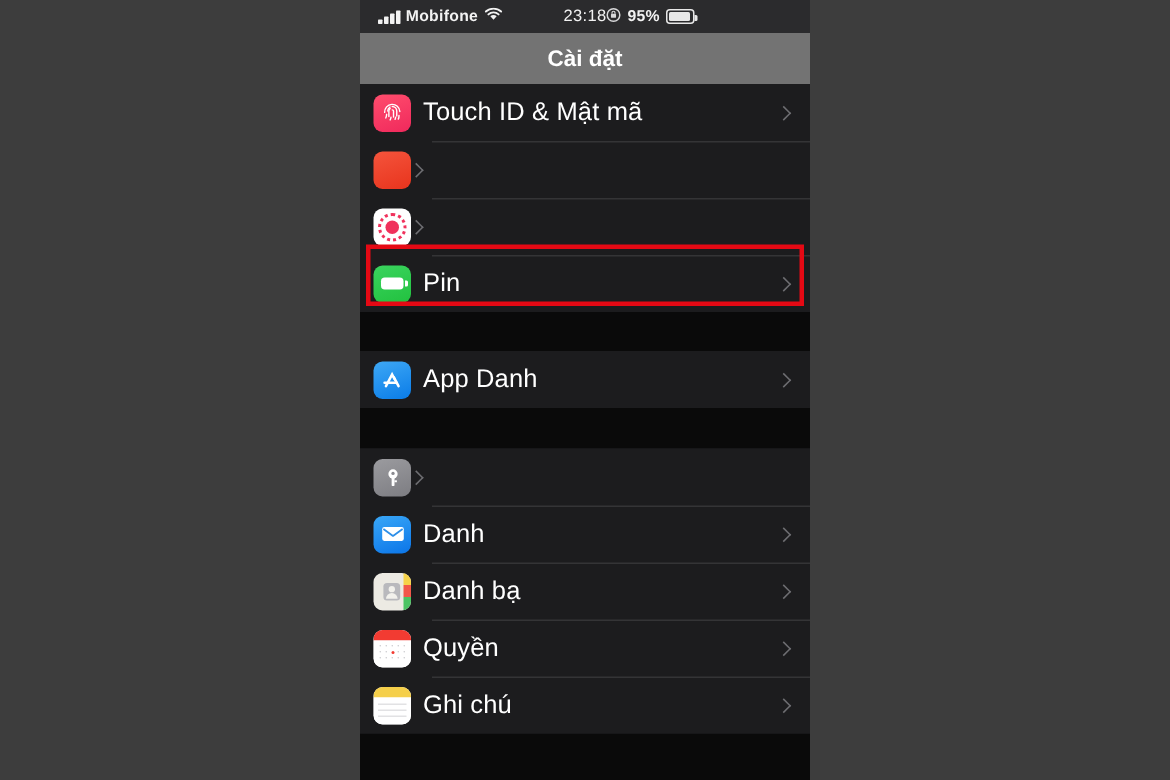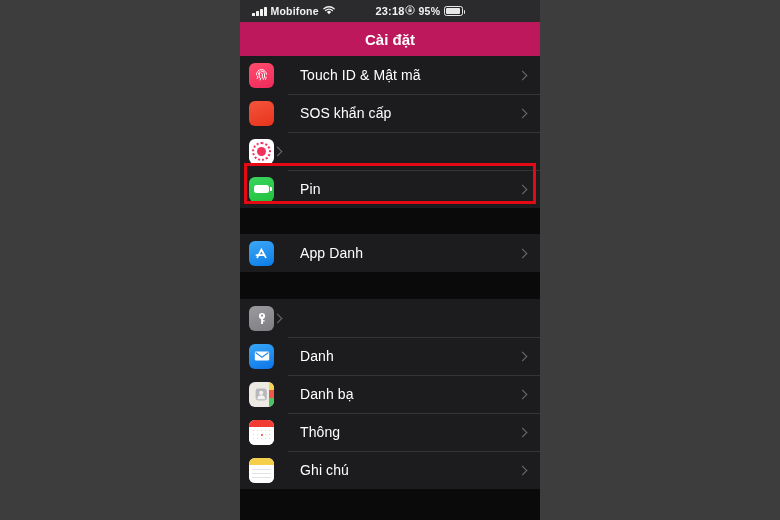--- a/index.html
+++ b/index.html
@@ -26,21 +26,21 @@
   .statusbar {
     height:22px;
     display:flex; align-items:center;
     padding:0 12px;
     color:#f2f2f2;
     font-size:10.5px;
     letter-spacing:.2px;
     background:#2b2b2d;
   }
   .sb-left  { display:flex; align-items:center; gap:4px; flex:1; }
-  .sb-mid   { flex:0 0 auto; font-weight:700; font-size:11px; }
+  .sb-mid   { flex:0 0 auto; font-weight:400; font-size:11px; }
   .sb-right { display:flex; align-items:center; gap:4px; flex:1; }
   .bars { display:flex; align-items:flex-end; gap:1.5px; height:9px; }
   .bars i { display:block; width:2.5px; background:#f2f2f2; border-radius:.5px; }
   .bars i:nth-child(1){ height:3px; }
   .bars i:nth-child(2){ height:5px; }
   .bars i:nth-child(3){ height:7px; }
   .bars i:nth-child(4){ height:9px; background:#f2f2f2; }
   .carrier { font-weight:600; font-size:10.5px; }
   .pct { font-weight:600; font-size:10.5px; }
   .batt {
@@ -55,21 +55,21 @@
     width:1.5px; height:3.5px; background:#e8e8e8; border-radius:0 1px 1px 0;
   }
   .batt i { display:block; height:100%; width:95%; background:#e8e8e8; border-radius:1px; }
 
   
   .navtitle {
     height:34px;
     display:flex; align-items:center; justify-content:center;
     color:#ffffff;
     font-size:15px; font-weight:600;
-    background:#be185d;
+    background:#737373;
   }
 
   
   .group { background:#1c1c1e; }
   .gap   { background:#0a0a0a; }
 
   .row {
     position:relative;
     display:flex; align-items:center;
     height:38px;
@@ -84,23 +84,23 @@
   .ico {
     width:25px; height:25px;
     border-radius:6px;
     flex:0 0 auto;
     display:flex; align-items:center; justify-content:center;
     position:relative;
     overflow:hidden;
   }
   .label {
     flex:1;
-    margin-left:26px;
+    margin-left:8px;
     color:#ffffff;
-    font-size:14px;
+    font-size:17px;
     letter-spacing:.1px;
     white-space:nowrap;
   }
   .chev {
     flex:0 0 auto;
     margin-right:14px;
     width:7px; height:7px;
     border-top:1.6px solid #6e6e72;
     border-right:1.6px solid #6e6e72;
     transform:rotate(45deg);
@@ -221,21 +221,20 @@
           </svg>
         </span>
         <span class="label">Touch ID &amp; Mật mã</span>
         <span class="chev"></span>
       </div>
 
       <div class="row">
         <span class="ico ic-sos">
             <span>SOS</span>
           </span>
-        <span class="label">SOS khẩn cấp</span>
         <span class="chev"></span>
       </div>
 
       <div class="row">
         <span class="ico ic-exp">
           <span class="expring"></span>
             <span class="expdot"></span>
         </span>
         <span class="chev"></span>
       </div>
@@ -323,21 +322,21 @@
           <span class="cal-dot" style="left:8px;top:14px"></span>
           <span class="cal-dot cal-red" style="left:12px;top:14px;width:2.4px;height:2.4px"></span>
           <span class="cal-dot" style="left:16px;top:14px"></span>
           <span class="cal-dot" style="left:20px;top:14px"></span>
           <span class="cal-dot" style="left:4px;top:18px"></span>
           <span class="cal-dot" style="left:8px;top:18px"></span>
           <span class="cal-dot" style="left:12px;top:18px"></span>
           <span class="cal-dot" style="left:16px;top:18px"></span>
           <span class="cal-dot" style="left:20px;top:18px"></span>
         </span>
-        <span class="label">Thông</span>
+        <span class="label">Quyền</span>
         <span class="chev"></span>
       </div>
 
       <div class="row">
         <span class="ico ic-notes">
           <span class="notes-top"></span>
           <span class="notes-body"></span>
           <span class="notes-line" style="top:11px"></span>
           <span class="notes-line" style="top:15px"></span>
           <span class="notes-line" style="top:19px"></span>

